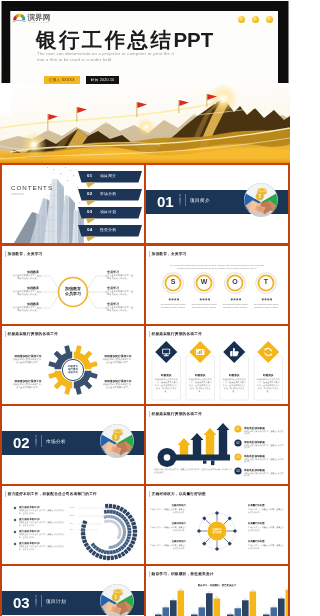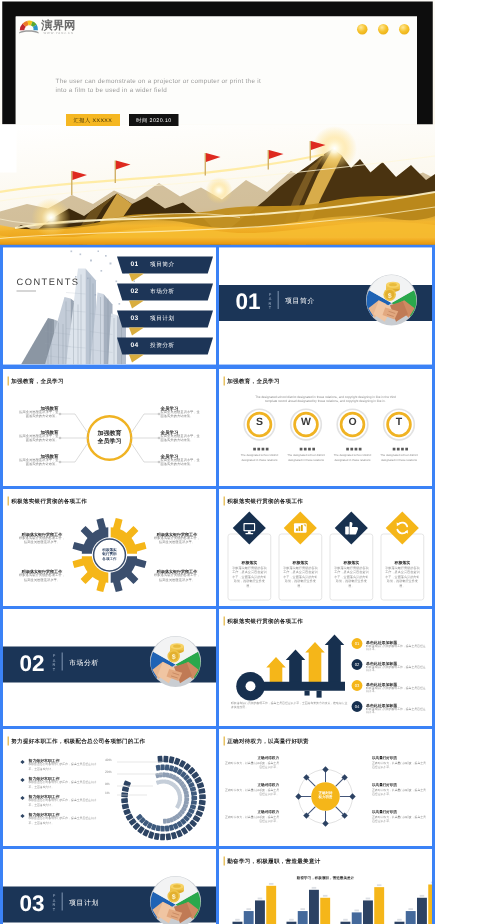--- a/index.html
+++ b/index.html
@@ -1,17 +1,17 @@
 <!DOCTYPE html>
 <html><head>
 <meta charset="utf-8">
 <style>
 html,body{margin:0;padding:0;}
 body{width:290px;height:616px;background:#fff;font-family:"Liberation Sans","DejaVu Sans",sans-serif;overflow:hidden;}
-.page{position:relative;width:290px;height:616px;background:#3b82f6;}
+.page{position:relative;width:290px;height:616px;background:#c2410c;}
 .slide{position:absolute;background:#fff;overflow:hidden;box-sizing:border-box;}
 .cover{left:0;top:0;width:290px;height:163px;background:#0d0d0d;}
 svg{display:block;}
 .abs{position:absolute;}
 
 
 .sl{position:absolute;background:#fff;overflow:hidden;}
 .s-title{position:absolute;font-size:3.7px;font-weight:bold;color:#1e1e1e;letter-spacing:.2px;white-space:nowrap;}
 .s-bar{position:absolute;width:1.5px;background:#e8c263;}
 .ct{position:absolute;font-size:2.2px;color:#7d7d7d;line-height:3px;}
@@ -150,20 +150,21 @@
         <text x="17" y="10.6" font-size="1.9" fill="#a8a8a8" letter-spacing=".6">WWW.YANJ.CN</text>
       </svg>
     </div>
 
     <div class="dots">
       <span class="dot"></span>
       <span class="dot"></span>
       <span class="dot"></span>
     </div>
 
+    <div class="cover-title"><span>银行工作总结</span><span style="letter-spacing:0">PPT</span></div>
     <div class="cover-sub">
       <div>The user can demonstrate on a projector or computer or print the it</div>
       <div>into a film to be used in a wider field</div>
     </div>
     <div class="cover-badges">
       <span class="badge y">汇报人 XXXXX</span>
       <span class="badge d">时间 2020.10</span>
     </div>
   </div>
 

